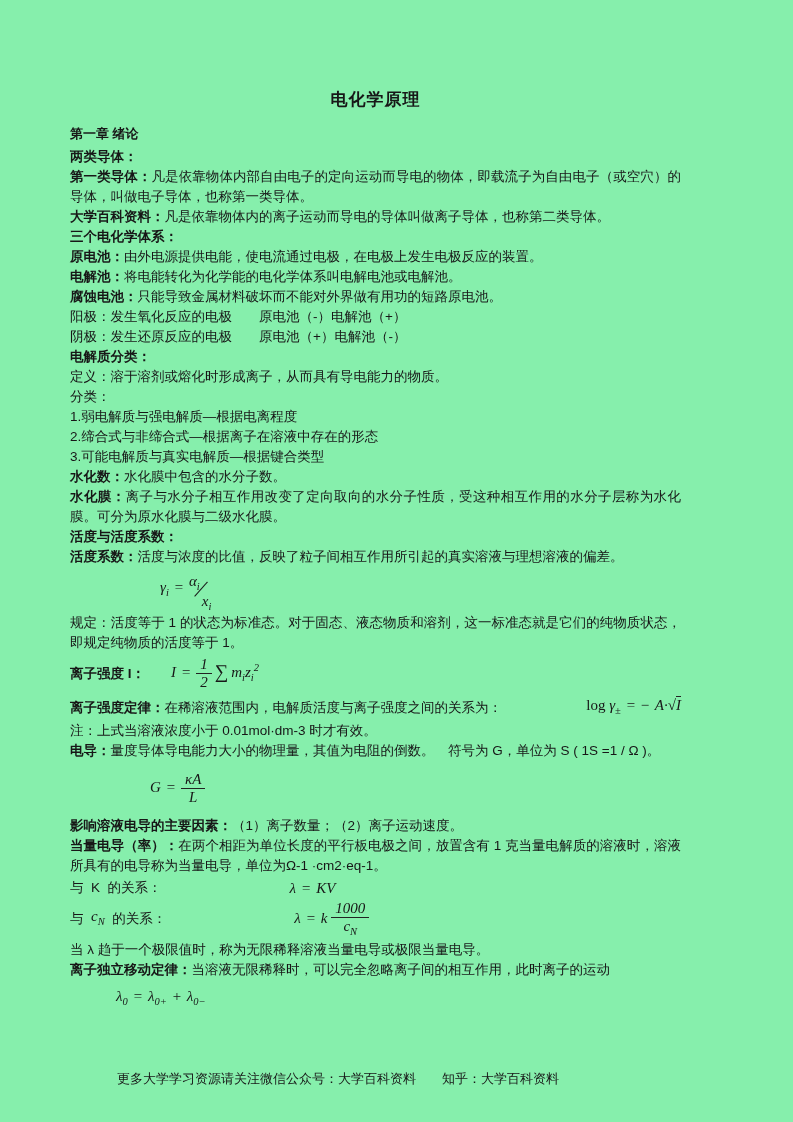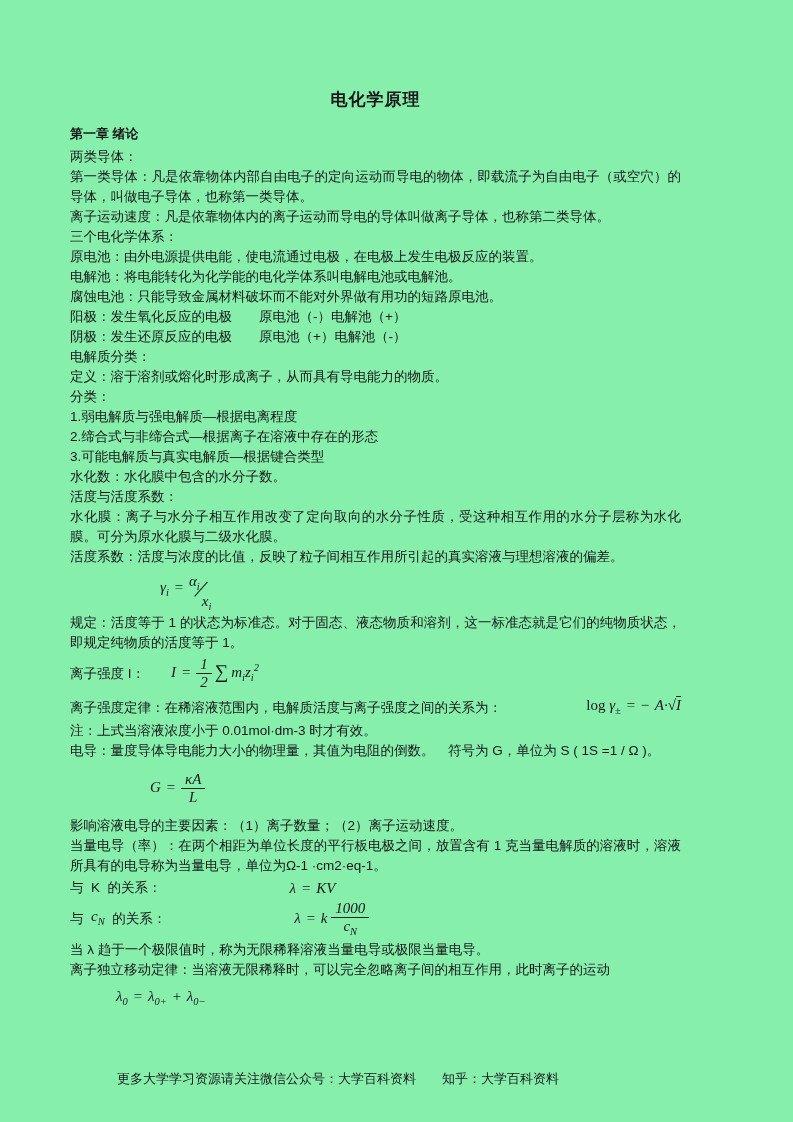--- a/index.html
+++ b/index.html
@@ -11,21 +11,21 @@
     background: #86efac;
     font-family: "Liberation Sans", sans-serif;
     font-size: 13.5px;
     color: #171717;
     padding: 88px 112px 60px 70px;
     overflow: hidden;
   }
   .title   { text-align: center; font-size: 17px; font-weight: 700; margin: 0 0 14px 0; letter-spacing: 1px; }
   .chapter { font-size: 13px; font-weight: 700; margin: 0 0 4px 0; }
   .para    { margin: 0; line-height: 20px; text-align: justify; }
-  .lbl     { font-weight: 400; }
+  .lbl     { font-weight: 700; }
   .txt     { white-space: pre-wrap; }
 
   
   .frow { display: flex; align-items: center; line-height: 20px; }
   .math { font-family: "Liberation Serif", serif; font-style: italic; font-size: 15px; white-space: nowrap; }
   .math sub { font-size: 10.5px; }
   .math sup { font-size: 10.5px; }
   .eq   { padding: 0 5px; }
   .rm   { font-style: normal; text-align: center; }
 
@@ -60,21 +60,21 @@
 
 <div class="page">
 
   <div class="title">电化学原理</div>
   <div class="chapter">第一章 绪论</div>
 
   <p class="para"><b class="lbl">两类导体：</b></p>
 
   <p class="para"><b class="lbl">第一类导体：</b><span class="txt">凡是依靠物体内部自由电子的定向运动而导电的物体，即载流子为自由电子（或空穴）的导体，叫做电子导体，也称第一类导体。</span></p>
 
-  <p class="para"><b class="lbl">离子运动速度：</b><span class="txt">凡是依靠物体内的离子运动而导电的导体叫做离子导体，也称第二类导体。</span></p>
+  <p class="para"><b class="lbl">大学百科资料：</b><span class="txt">凡是依靠物体内的离子运动而导电的导体叫做离子导体，也称第二类导体。</span></p>
 
   <p class="para"><b class="lbl">三个电化学体系：</b></p>
 
   <p class="para"><b class="lbl">原电池：</b><span class="txt">由外电源提供电能，使电流通过电极，在电极上发生电极反应的装置。</span></p>
 
   <p class="para"><b class="lbl">电解池：</b><span class="txt">将电能转化为化学能的电化学体系叫电解电池或电解池。</span></p>
 
   <p class="para"><b class="lbl">腐蚀电池：</b><span class="txt">只能导致金属材料破坏而不能对外界做有用功的短路原电池。</span></p>
 
   <p class="para"><span class="txt">阳极：发生氧化反应的电极　　原电池（-）电解池（+）</span></p>
@@ -86,23 +86,23 @@
   <p class="para"><span class="txt">定义：溶于溶剂或熔化时形成离子，从而具有导电能力的物质。</span></p>
 
   <p class="para"><span class="txt">分类：</span></p>
 
   <p class="para"><span class="txt">1.弱电解质与强电解质—根据电离程度</span></p>
   <p class="para"><span class="txt">2.缔合式与非缔合式—根据离子在溶液中存在的形态</span></p>
   <p class="para"><span class="txt">3.可能电解质与真实电解质—根据键合类型</span></p>
 
   <p class="para"><b class="lbl">水化数：</b><span class="txt">水化膜中包含的水分子数。</span></p>
 
+  <p class="para"><b class="lbl">水化膜：</b><span class="txt">离子与水分子相互作用改变了定向取向的水分子性质，受这种相互作用的水分子层称为水化膜。可分为原水化膜与二级水化膜。</span></p>
+
   <p class="para"><b class="lbl">活度与活度系数：</b></p>
-
-  <p class="para"><b class="lbl">水化膜：</b><span class="txt">离子与水分子相互作用改变了定向取向的水分子性质，受这种相互作用的水分子层称为水化膜。可分为原水化膜与二级水化膜。</span></p>
 
 
   <p class="para"><b class="lbl">活度系数：</b><span class="txt">活度与浓度的比值，反映了粒子间相互作用所引起的真实溶液与理想溶液的偏差。</span></p>
 
   <div class="frow f-gamma">
     <span class="math"><span>γ</span><sub>i</sub><span class="eq">=</span><span class="dfrac"><span class="dnum"><span>α</span><sub>i</sub></span><span class="dslash">∕</span><span class="dden"><span>x</span><sub>i</sub></span></span></span>
   </div>
 
   <p class="para"><span class="txt">规定：活度等于 1 的状态为标准态。对于固态、液态物质和溶剂，这一标准态就是它们的纯物质状态，即规定纯物质的活度等于 1。</span></p>
 

